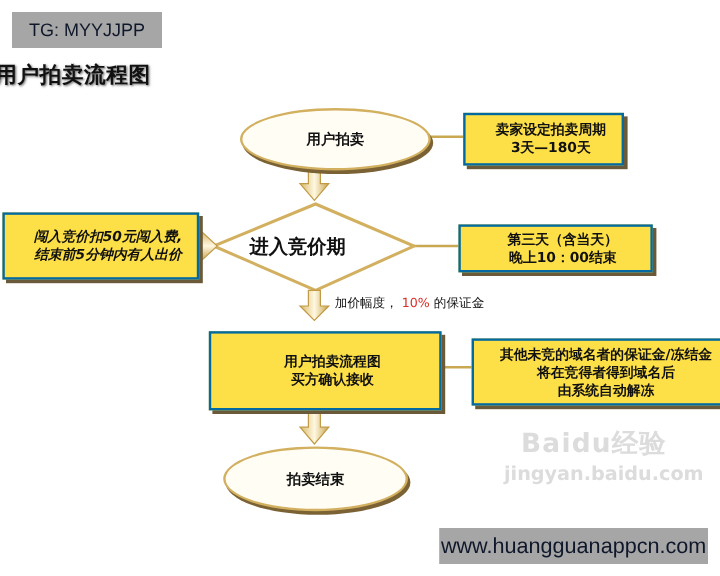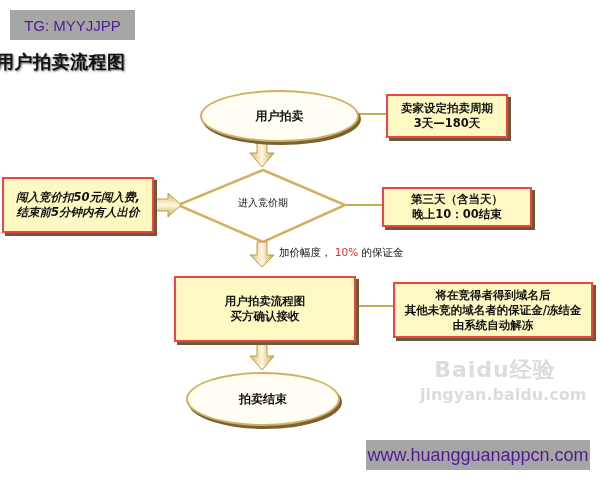--- a/index.html
+++ b/index.html
@@ -1,25 +1,25 @@
 <!DOCTYPE html>
 <html><head>
 <meta charset="utf-8">
 <style>
   html, body { margin: 0; padding: 0; }
   body { width: 600px; height: 480px; background: #ffffff; position: relative; overflow: hidden;
          font-family: "DejaVu Sans", "Liberation Sans", sans-serif; color: #111; }
   .abs { position: absolute; }
-  .tag { background: #a6a6a6; color: #4c1d95; font-family: "Liberation Sans", sans-serif;
+  .tag { background: #a6a6a6; color: #0f172a; font-family: "Liberation Sans", sans-serif;
          font-size: 15px; display: flex; align-items: center; justify-content: center; }
   .title { font-weight: bold; font-size: 18px; letter-spacing: 0.5px; color: #111;
            text-shadow: 1px 1px 2px #666; }
-  .box { background: #fef9c3; border: 2px solid #ef4444; box-shadow: 3px 3px 0 #6b5a3a;
+  .box { background: #fde047; border: 2px solid #0369a1; box-shadow: 3px 3px 0 #6b5a3a;
          display: flex; flex-direction: column; align-items: center; justify-content: center;
-         font-size: 11.5px; line-height: 15px; text-align: center; font-weight: bold; }
+         font-size: 11.5px; line-height: 15px; text-align: center; font-weight: bold; padding-left: 12px; }
   .ellipse { border-radius: 50%; background: #fffdf4; border: 2px solid #d2b060;
              box-shadow: 2px 3px 0 #7a6235; display: flex; align-items: center;
              justify-content: center; font-size: 12px; font-weight: bold; }
   .red { color: #d9302a; text-align: center; }
   .note { font-size: 10.5px; }
   .watermark { color: #dcdcdc; font-weight: bold; text-align: center; }
   svg { overflow: visible; }
 </style>
 </head>
 <body>
@@ -66,41 +66,41 @@
 <div class="abs box" style="left:386px;top:94px;width:118px;height:40px;">
   <span>卖家设定拍卖周期</span>
   <span>3天—180天</span>
 </div>
 
 <div class="abs box" style="left:2px;top:177px;width:148px;height:52px;font-style:italic;">
   <span>闯入竞价扣50元闯入费,</span>
   <span>结束前5分钟内有人出价</span>
 </div>
 
-<div class="abs" style="left:208px;top:196px;width:110px;text-align:center;font-size:10px;font-weight:normal;">进入竞价期</div>
+<div class="abs" style="left:208px;top:196px;width:110px;text-align:left;font-size:16px;font-weight:bold;">进入竞价期</div>
 
 <div class="abs box" style="left:382px;top:187px;width:146px;height:36px;">
   <span>第三天（含当天）</span>
   <span>晚上10：00结束</span>
 </div>
 
 <div class="abs note" style="left:279px;top:246px;">
   <span>加价幅度，</span>
   <span class="red">10%</span>
   <span> 的保证金</span>
 </div>
 
 <div class="abs box" style="left:174px;top:276px;width:178px;height:62px;">
   <span>用户拍卖流程图</span>
   <span>买方确认接收</span>
 </div>
 
 <div class="abs box" style="left:393px;top:282px;width:196px;height:52px;">
+  <span>其他未竞的域名者的保证金/冻结金</span>
   <span>将在竞得者得到域名后</span>
-  <span>其他未竞的域名者的保证金/冻结金</span>
   <span>由系统自动解冻</span>
 </div>
 
 <div class="abs watermark" style="left:420px;top:355px;width:150px;">
   <div style="font-size:22px;letter-spacing:1px;">Baidu经验</div>
   <div style="font-size:16px;">jingyan.baidu.com</div>
 </div>
 
 <div class="abs ellipse" style="left:186px;top:372px;width:150px;height:50px;">
   <span>拍卖结束</span>

